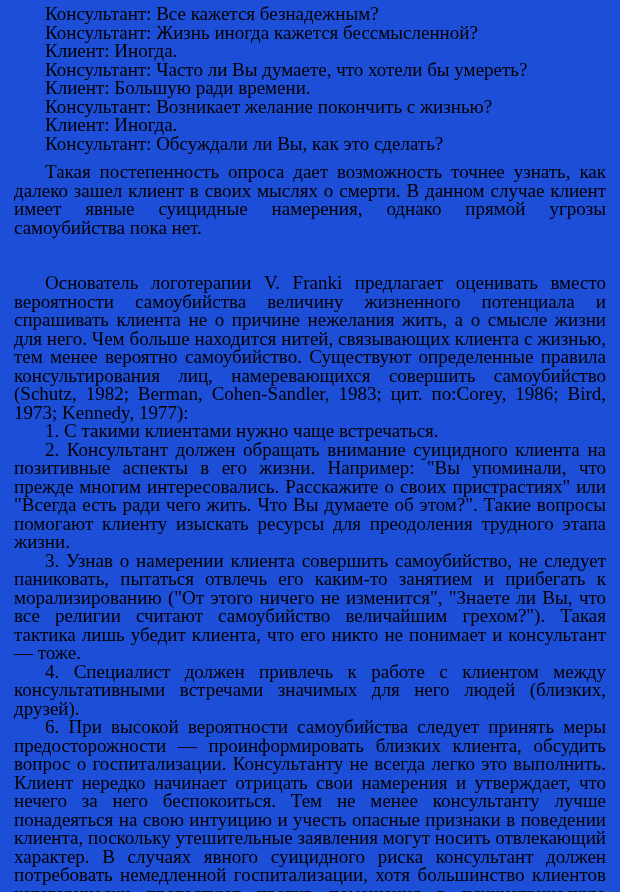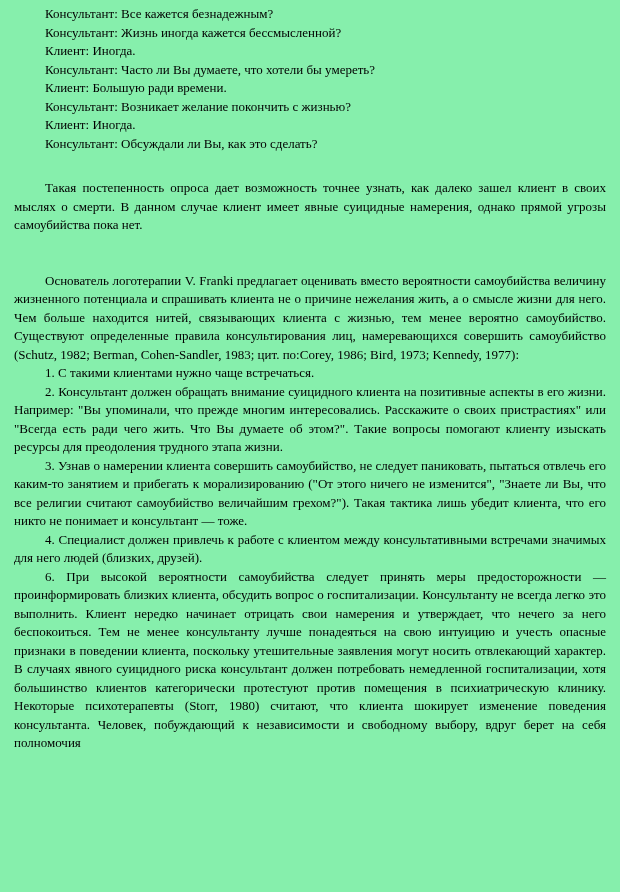--- a/index.html
+++ b/index.html
@@ -2,37 +2,37 @@
 <html><head>
 <meta charset="utf-8">
 <style>
   * { margin: 0; padding: 0; box-sizing: border-box; }
   html, body { background: #ffffff; }
   .page {
     position: relative;
     width: 620px;
     height: 892px;
     margin: 0 auto;
-    background: #86efac;
+    background: #1d4ed8;
     color: #000000;
     font-family: "Liberation Serif", "DejaVu Serif", serif;
-    font-size: 13px;
+    font-size: 19px;
     line-height: 18.5px;
     padding: 5px 14px 0 14px;
     overflow: hidden;
   }
   .dialogue p {
     margin-left: 31px;
     text-align: left;
   }
   .para {
     text-align: justify;
     text-indent: 31px;
   }
-  .gap-small { margin-top: 26px; }
+  .gap-small { margin-top: 10px; }
   .gap-large { margin-top: 37px; }
 </style>
 </head>
 <body>
 
 <div class="page">
 
   <div class="dialogue">
     <p>Консультант: Все кажется безнадежным?</p>
     <p>Консультант: Жизнь иногда кажется бессмысленной?</p>

